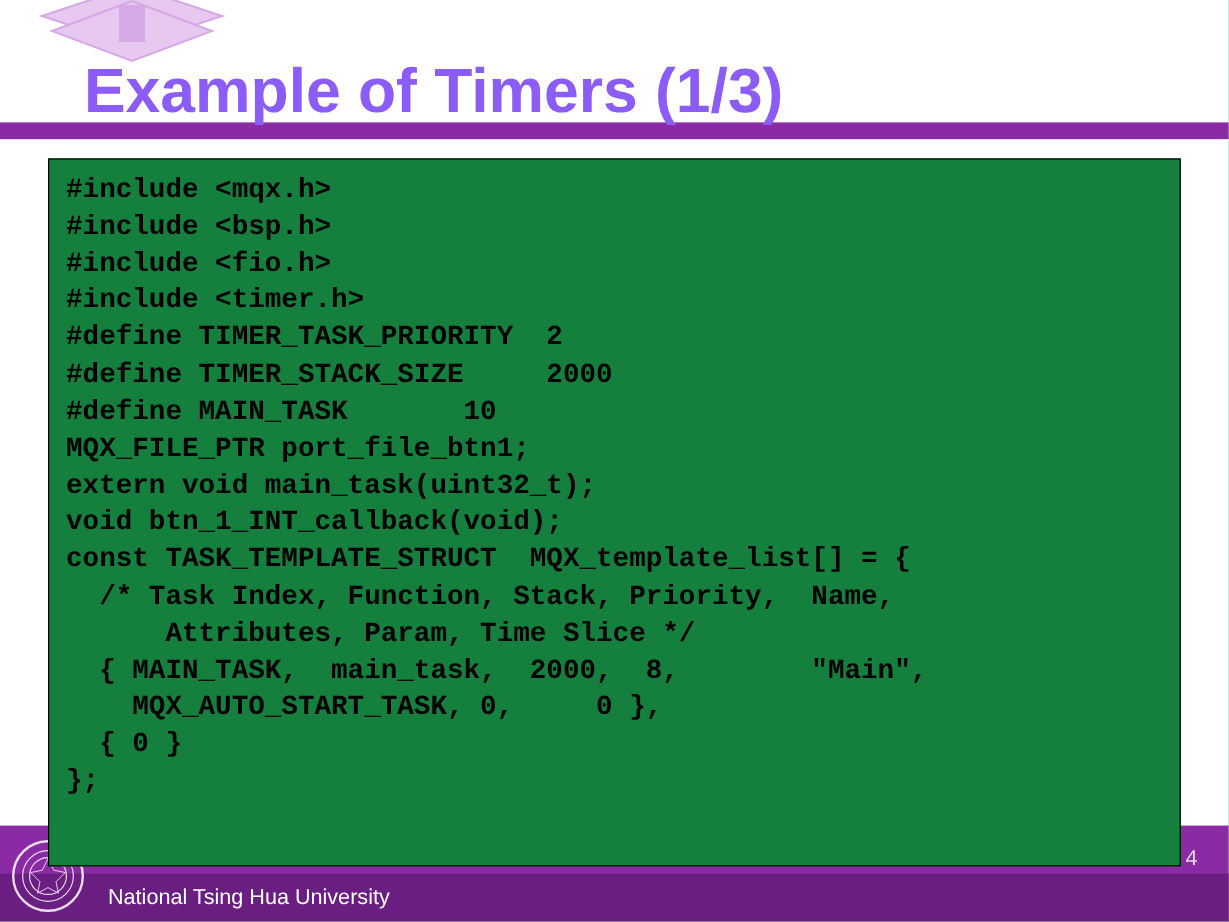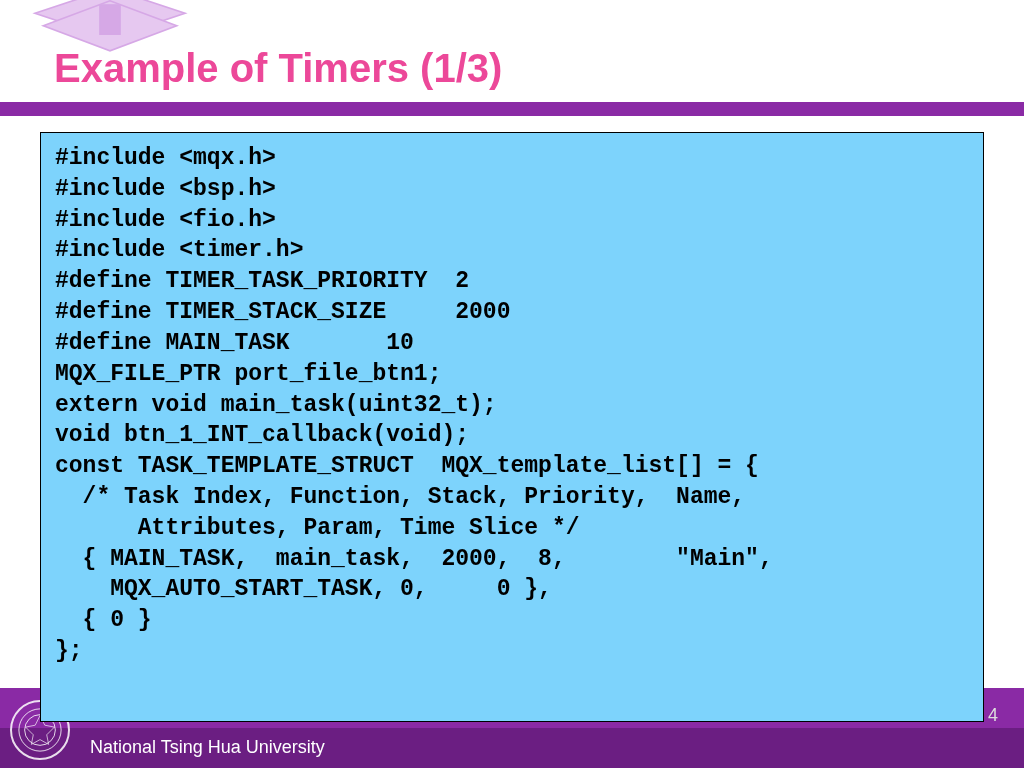--- a/index.html
+++ b/index.html
@@ -12,39 +12,39 @@
 }
 .logo {
   position: absolute;
   top: -20px; left: 20px;
   width: 180px; height: 100px;
   z-index: 0;
 }
 .logo svg { width: 100%; height: 100%; }
 .title {
   position: absolute;
-  top: 46px; left: 54px;
-  font-size: 40px;
+  top: 46px; left: 70px;
+  font-size: 52px;
   font-weight: bold;
-  color: #ec4899;
+  color: #8b5cf6;
   z-index: 2;
 }
 .purple-bar {
   position: absolute;
   top: 102px; left: 0;
   width: 1024px; height: 14px;
   background: #8a2aa5;
   z-index: 1;
 }
 .code-box {
   position: absolute;
   top: 132px; left: 40px;
   width: 944px;
   height: 590px;
-  background: #7dd3fc;
+  background: #15803d;
   border: 1.5px solid #000;
   padding: 10px 14px;
   z-index: 3;
 }
 .code-box pre {
   font-family: "Courier New", Courier, monospace;
   font-size: 23px;
   font-weight: bold;
   line-height: 1.34;
   color: #000;

